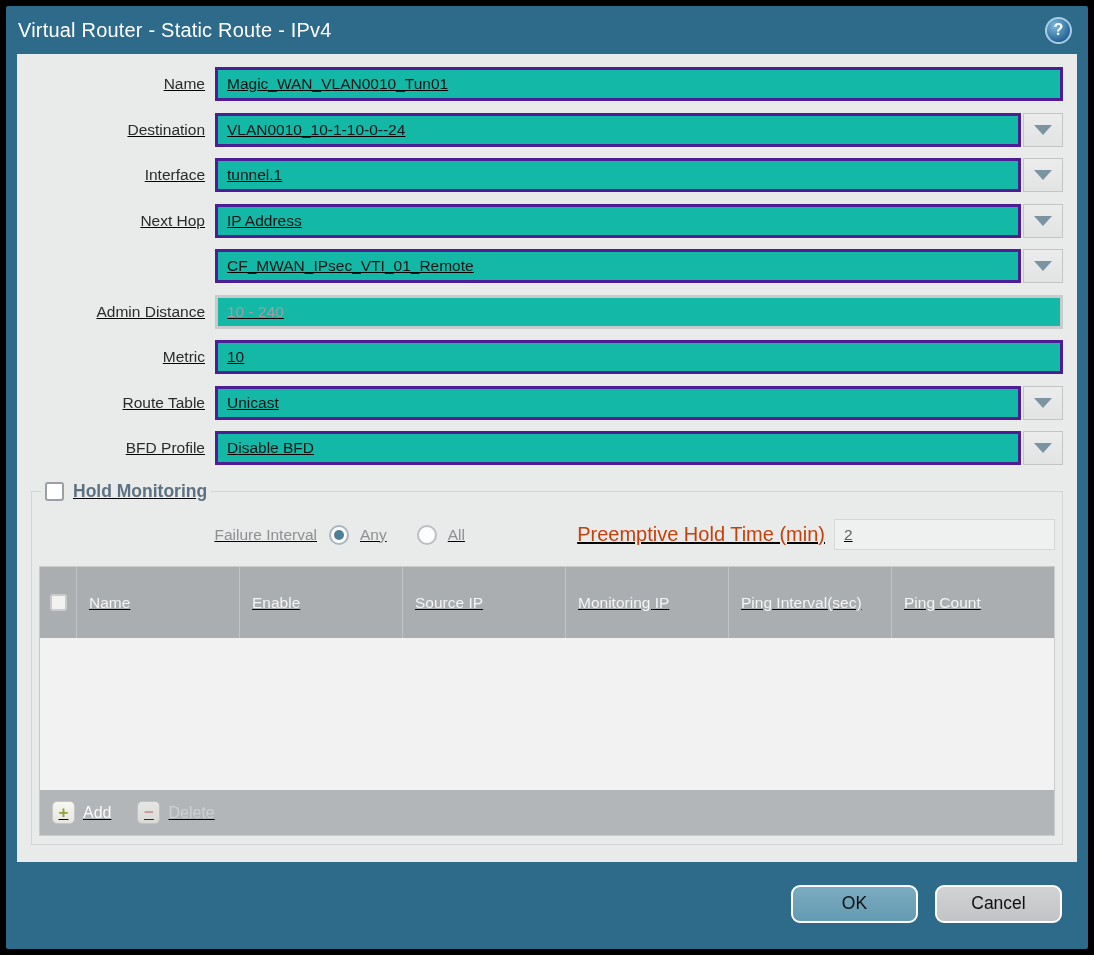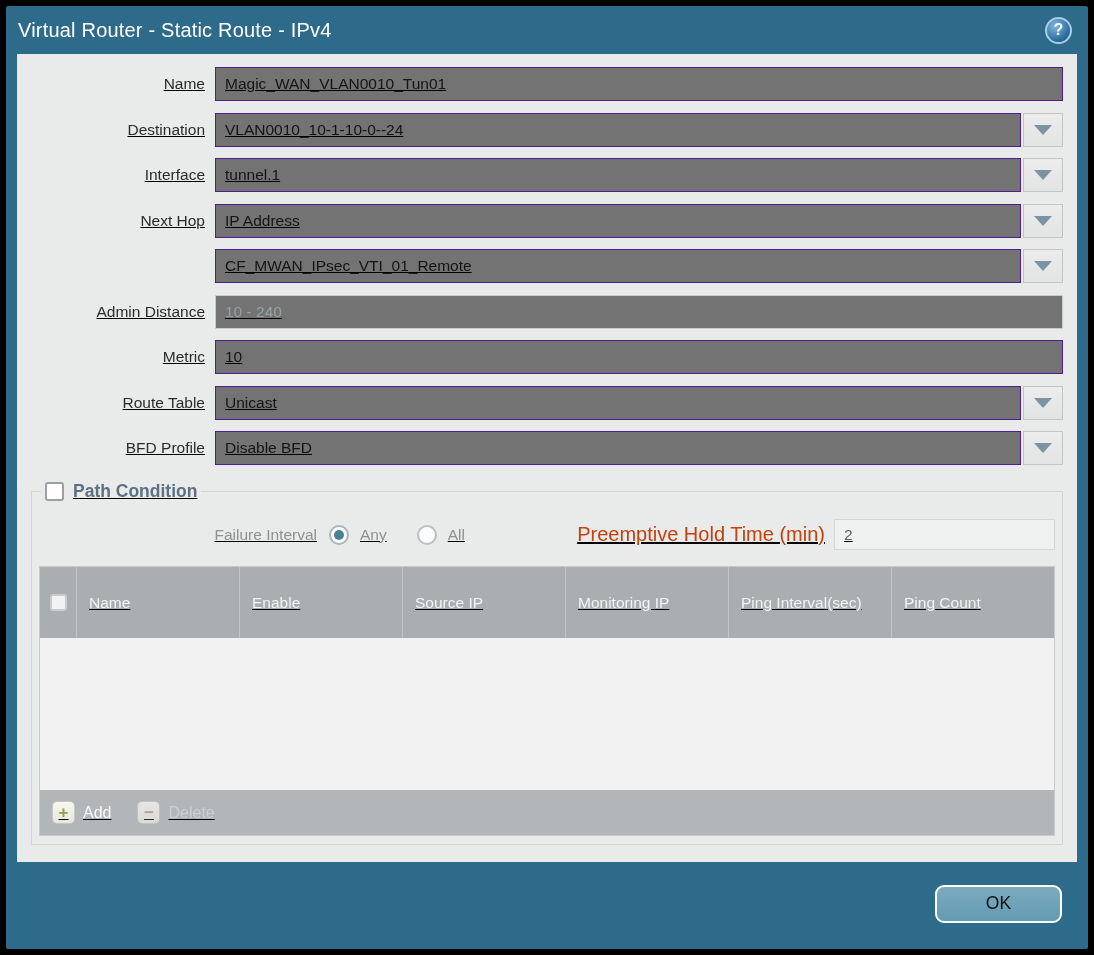--- a/index.html
+++ b/index.html
@@ -47,22 +47,22 @@
   }
   .form-row .lbl {
     width: 184px; flex: 0 0 184px;
     text-align: right;
     padding-right: 10px;
     font-size: 15.5px; color: #2b2b2b;
   }
   .form-row .fieldwrap { flex: 1; display: flex; align-items: stretch; }
   .inp {
     flex: 1; height: 34px;
-    border: 1px solid #4c1d95;
-    background: #737373;
+    border: 3px solid #4c1d95;
+    background: #14b8a6;
     font-family: "Liberation Sans", "DejaVu Sans", sans-serif;
     font-size: 15.5px; color: #141414;
     padding: 0 9px;
     outline: none;
   }
   .inp::placeholder { color: #9aa0a4; }
   .dd-btn {
     flex: 0 0 40px; height: 34px; margin-left: 2px;
     background: linear-gradient(#ececec, #e2e3e3);
     border: 1px solid #c3c4c5;
@@ -274,21 +274,21 @@
         <input class="inp" value="Disable BFD" style="">
         <span class="dd-btn">
             <span class="dd-arrow"></span>
           </span>
       </div>
     </div>
 
     <fieldset class="pm-fieldset">
       <legend class="pm-legend">
         <span class="checkbox"></span>
-        <span class="pm-title">Path Condition</span>
+        <span class="pm-title">Hold Monitoring</span>
       </legend>
 
       <div class="pm-cond-row">
         <span class="cond-lbl">Failure Interval</span>
         <span class="radio-opt">
           <span class="radio" data-selected="true">
               <span class="radio-dot"></span>
             </span>
           <span class="opt-lbl">Any</span>
         </span>
@@ -326,15 +326,16 @@
             <span class="action-icon del-icon">−</span>
             <span class="del-lbl">Delete</span>
           </span>
         </div>
       </div>
     </fieldset>
   </div>
 
   <div class="footer">
     <button class="btn btn-ok">OK</button>
+    <button class="btn btn-cancel">Cancel</button>
   </div>
 
 </div>
 
 </body></html>

